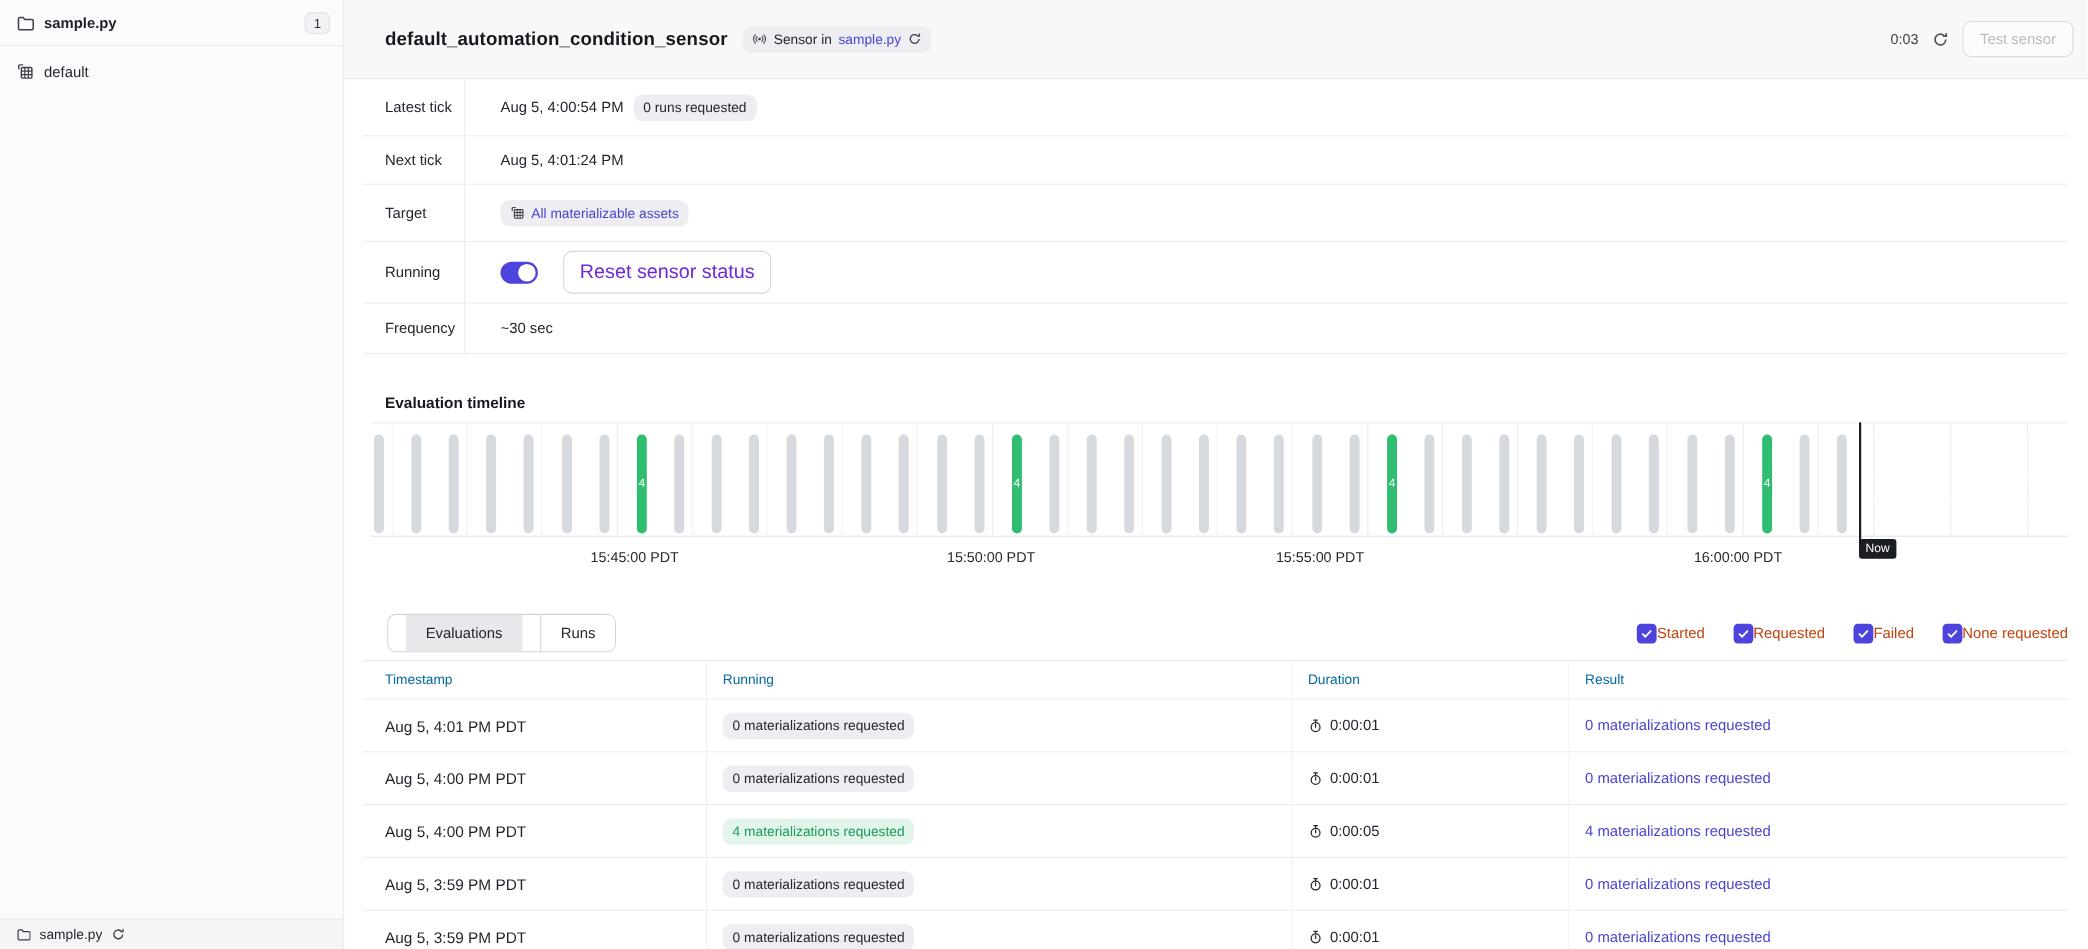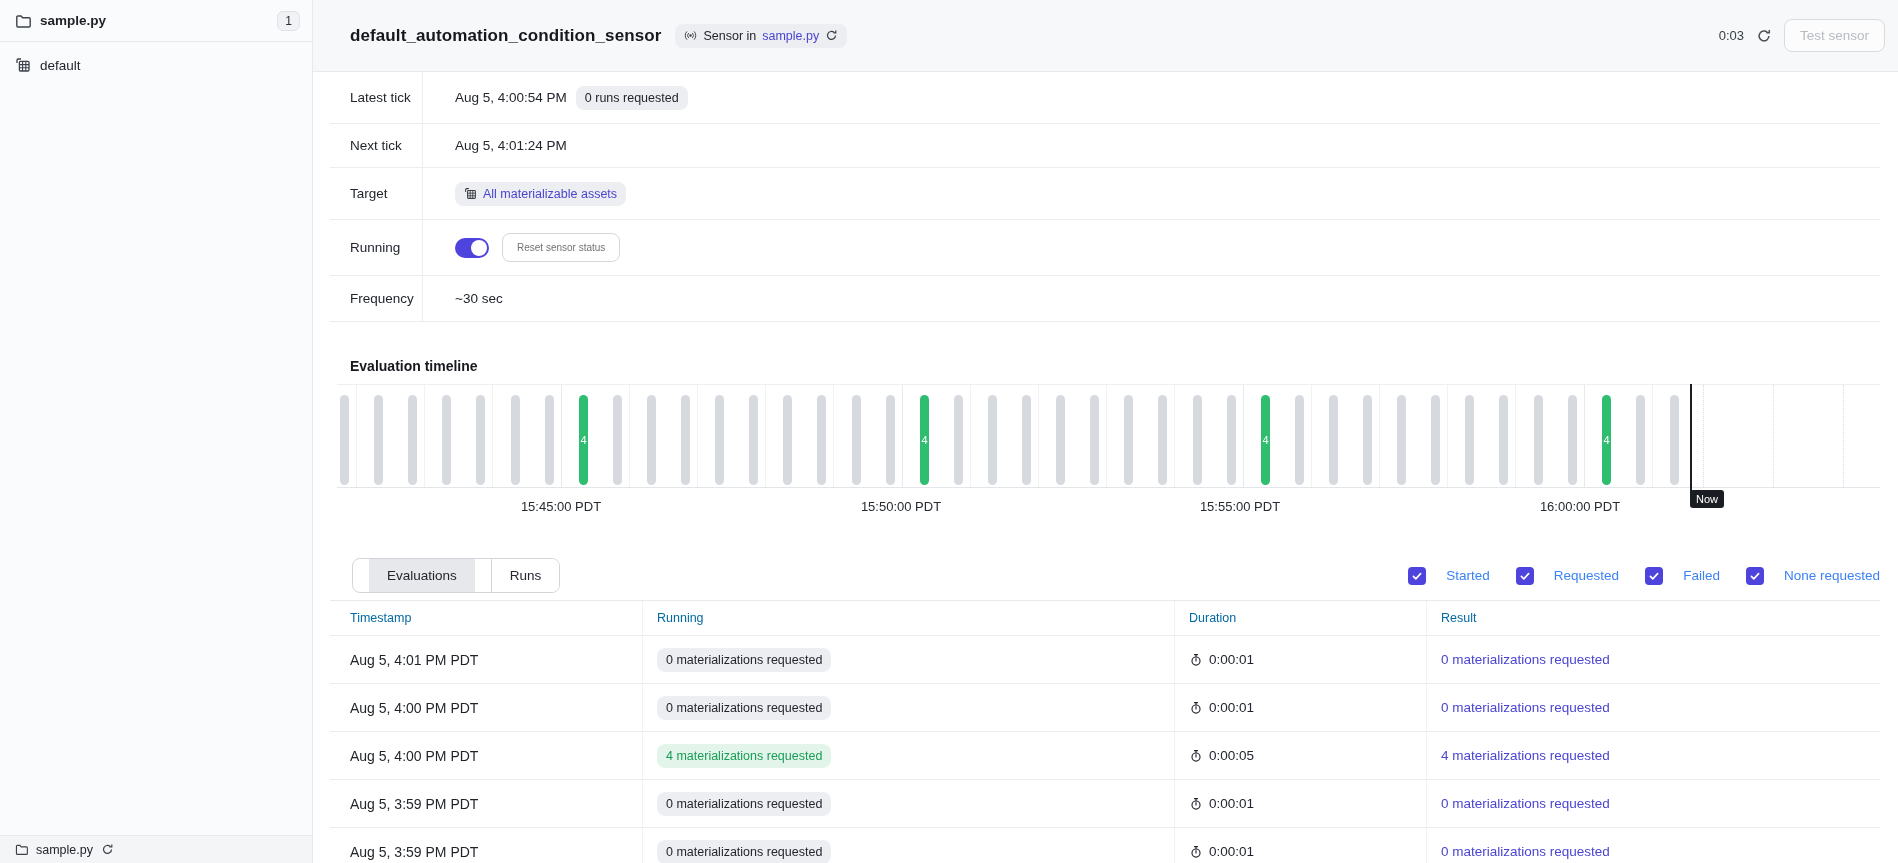--- a/index.html
+++ b/index.html
@@ -46,22 +46,22 @@
   .detail-row:nth-child(5){height:46px;}
   .d-label{width:93px;flex:0 0 93px;border-right:1px solid #ecedf0;display:flex;align-items:center;
           padding-left:20px;font-size:13.5px;color:#23262e;}
   .d-value{display:flex;align-items:center;gap:9px;padding-left:32px;font-size:13.5px;color:#23262e;}
   .pill{display:inline-flex;align-items:center;gap:6px;background:#eceef1;border-radius:8px;
           padding:4px 9px;font-size:12.5px;color:#23262e;line-height:16px;}
   .pill.asset{color:var(--link,#4a45d1);cursor:pointer;}
   .toggle{width:34px;height:20px;border-radius:10px;background:var(--accent,#4f43dd);
           position:relative;cursor:pointer;}
   .toggle .knob{position:absolute;right:2px;top:2px;width:16px;height:16px;border-radius:50%;background:#fff;}
-  .reset-btn{font-family:inherit;font-size:10px;color:#737373;background:#fff;border:1px solid #d3d7dc;
-          border-radius:8px;padding:8px 14px;margin-left:4px;cursor:pointer;}
+  .reset-btn{font-family:inherit;font-size:18px;color:#6d28d9;background:#fff;border:1px solid #d3d7dc;
+          border-radius:8px;padding:8px 14px;margin-left:14px;cursor:pointer;}
 
   
   .tl-title{margin:36px 0 10px 20px;font-size:14px;font-weight:700;color:#16181d;}
   .tl-wrap{position:relative;margin-left:7px;width:1543px;height:134px;}
   .tl-chart{position:relative;width:100%;height:104px;border-top:1px solid #edeff2;
           border-bottom:1px solid #e2e5e9;overflow:hidden;}
   .grid{position:absolute;top:0;bottom:0;width:1px;background:#f0f2f4;}
   .grid.major{background:#e7eaee;}
   .grid.dotted{background:none;border-left:1px dotted #d9dce1;width:0;}
   .tl-bar{position:absolute;top:10px;width:9px;height:90px;border-radius:5px;
@@ -75,21 +75,21 @@
           font-size:11px;padding:3px 6px;border-radius:3px;line-height:12px;}
 
   
   .list-controls{display:flex;justify-content:space-between;align-items:center;margin:40px 0 7px;}
   .tab-group{margin-left:22px;display:inline-flex;border:1px solid #d2d6db;border-radius:8px;overflow:hidden;background:#fff;}
   .tab{font-family:inherit;font-size:13.5px;color:#23262e;background:#fff;border:none;
           padding:9px 18px;cursor:pointer;margin-left:16px;}
   .tab.active{background:#e6e8eb;font-weight:500;}
   .tab + .tab{border-left:1px solid #d2d6db;}
   .filters{display:flex;align-items:center;gap:26px;}
-  .filter{display:flex;align-items:center;gap:20px;cursor:pointer;font-size:13.5px;color:#3b82f6;}
+  .filter{display:flex;align-items:center;gap:0;cursor:pointer;font-size:13.5px;color:#c2410c;}
   .cb-box{width:18px;height:18px;border-radius:4px;background:var(--accent,#4f43dd);
           display:flex;align-items:center;justify-content:center;}
   .cb-box svg{width:12px;height:12px;}
 
   
   .data-table{border-top:1px solid #e7e9ec;}
   .t-head,.t-row{display:grid;grid-template-columns:313px 532px 252px 1fr;}
   .t-head{height:35px;border-bottom:1px solid #ecedf0;}
   .t-head .cell{font-size:12.5px;color:#0369a1;}
   .t-row{height:48px;border-bottom:1px solid #ecedf0;}
@@ -289,23 +289,23 @@
             <div class="tl-bar" style="left: 1094px; width: 9px;"></div>
             <div class="tl-bar" style="left: 1128px; width: 9px;"></div>
             <div class="tl-bar" style="left: 1162px; width: 9px;"></div>
             <div class="tl-bar" style="left: 1197px; width: 9px;"></div>
             <div class="tl-bar" style="left: 1231px; width: 9px;"></div>
             <div class="tl-bar green" style="left: 1265px; width: 9px;">4</div>
             <div class="tl-bar" style="left: 1299px; width: 9px;"></div>
             <div class="tl-bar" style="left: 1333px; width: 9px;"></div>
           </div>
         <div class="tl-labels">
-            <span class="axlabel" style="left: 224px; text-align: center;">15:45:00 PDT</span>
+            <span class="axlabel" style="left: 240px; text-align: center;">15:45:00 PDT</span>
             <span class="axlabel" style="left: 564px;">15:50:00 PDT</span>
-            <span class="axlabel" style="left: 903px;">15:55:00 PDT</span>
+            <span class="axlabel" style="left: 863px;">15:55:00 PDT</span>
             <span class="axlabel" style="left: 1243px;">16:00:00 PDT</span>
           </div>
         <div class="now-line" style="left: 1353px;"></div>
         <div class="now-badge" style="left: 1353px;">Now</div>
       </div>
 
       <div class="list-controls">
         <div class="tab-group">
           <button class="tab active">Evaluations</button>
           <button class="tab">Runs</button>

